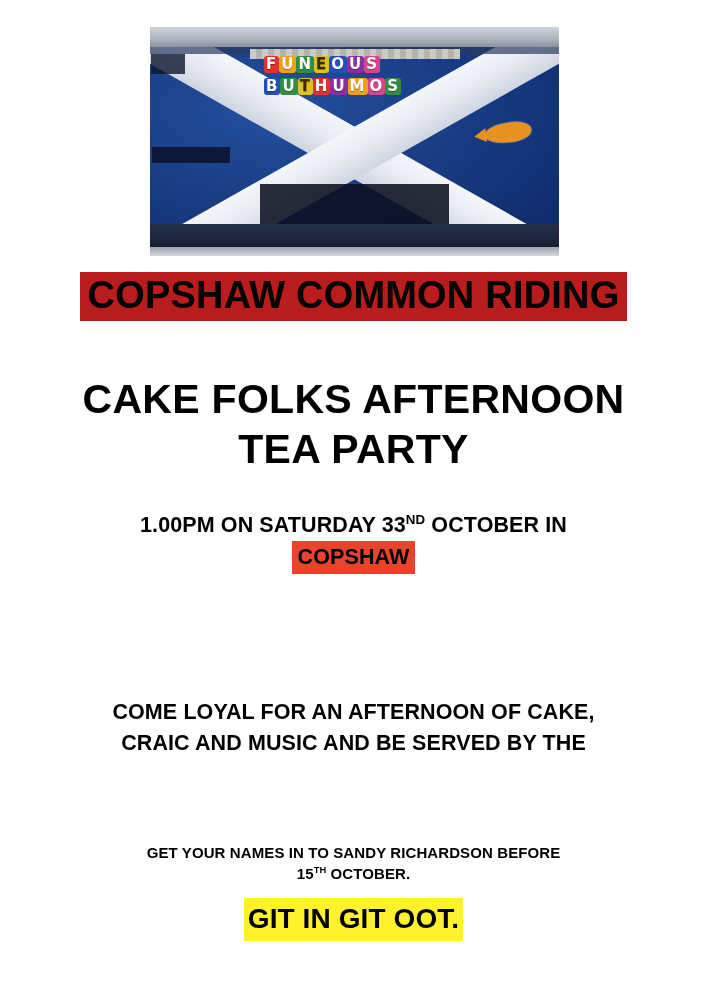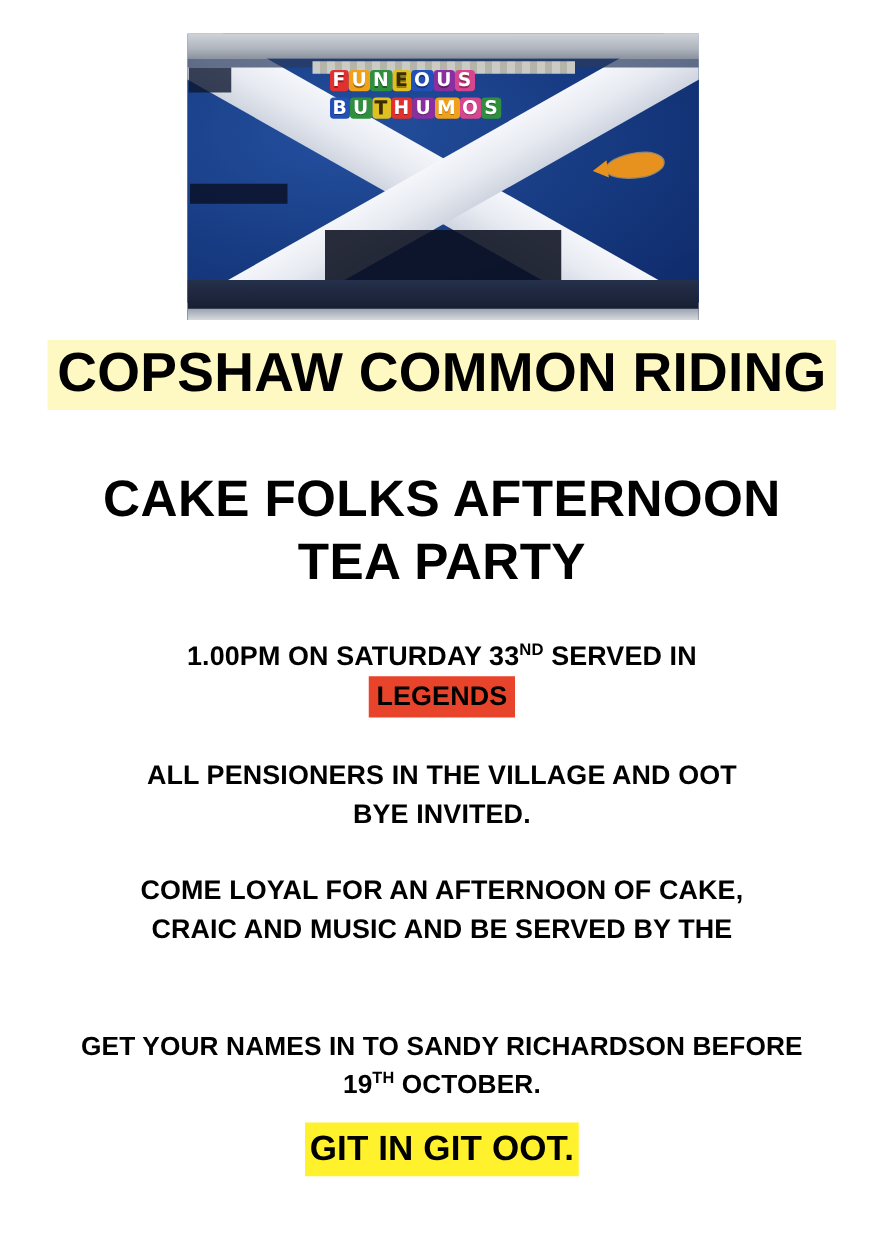--- a/index.html
+++ b/index.html
@@ -182,22 +182,22 @@
 
   
   .title-band {
     position: absolute;
     left: 0; right: 0;
     top: 272px;
     text-align: center;
   }
   .title-hl {
     display: inline-block;
-    background: #fef9c3;
-    font-size: 44px;
+    background: #b91c1c;
+    font-size: 38px;
     font-weight: 700;
     letter-spacing: .2px;
     padding: 3px 8px 5px 8px;
     line-height: 1.08;
     white-space: nowrap;
   }
 
   
   .subtitle {
     position: absolute;
@@ -217,21 +217,21 @@
     width: 627px;
     text-align: center;
     font-size: 21.5px;
     font-weight: 700;
     line-height: 1.42;
     letter-spacing: .1px;
   }
   #when      { top: 510px; }
   #invite    { top: 605px; }
   #comealong { top: 697px; }
-  #names     { top: 823px; font-size: 21px; }
+  #names     { top: 842px; font-size: 15px; }
   #closing   { top: 898px; }
 
   sup {
     font-size: .62em;
     vertical-align: super;
     line-height: 0;
   }
 
   .hl-red {
     background: #e8442c;
@@ -280,41 +280,37 @@
     <span class="title-hl">COPSHAW COMMON RIDING</span>
   </div>
 
   <div class="subtitle">
     <div>CAKE FOLKS AFTERNOON</div>
     <div>TEA PARTY</div>
   </div>
 
   <div class="block" id="when">
     <div>
-      <span>1.00PM ON SATURDAY 33</span><sup>ND</sup><span> SERVED IN</span>
+      <span>1.00PM ON SATURDAY 33</span><sup>ND</sup><span> OCTOBER IN</span>
     </div>
     <div>
-      <span class="hl-red">LEGENDS</span>
+      <span class="hl-red">COPSHAW</span>
     </div>
   </div>
 
-  <div class="block" id="invite">
-    <div>ALL PENSIONERS IN THE VILLAGE AND OOT</div>
-    <div>BYE INVITED.</div>
-  </div>
 
   <div class="block" id="comealong">
     <div>COME LOYAL FOR AN AFTERNOON OF CAKE,</div>
     <div>CRAIC AND MUSIC AND BE SERVED BY THE</div>
   </div>
 
   <div class="block" id="names">
     <div>GET YOUR NAMES IN TO SANDY RICHARDSON BEFORE</div>
     <div>
-      <span>19</span><sup>TH</sup><span> OCTOBER.</span>
+      <span>15</span><sup>TH</sup><span> OCTOBER.</span>
     </div>
   </div>
 
   <div class="block" id="closing">
     <span class="hl-yellow">GIT IN GIT OOT.</span>
   </div>
 
 </div>
 
 </body></html>

